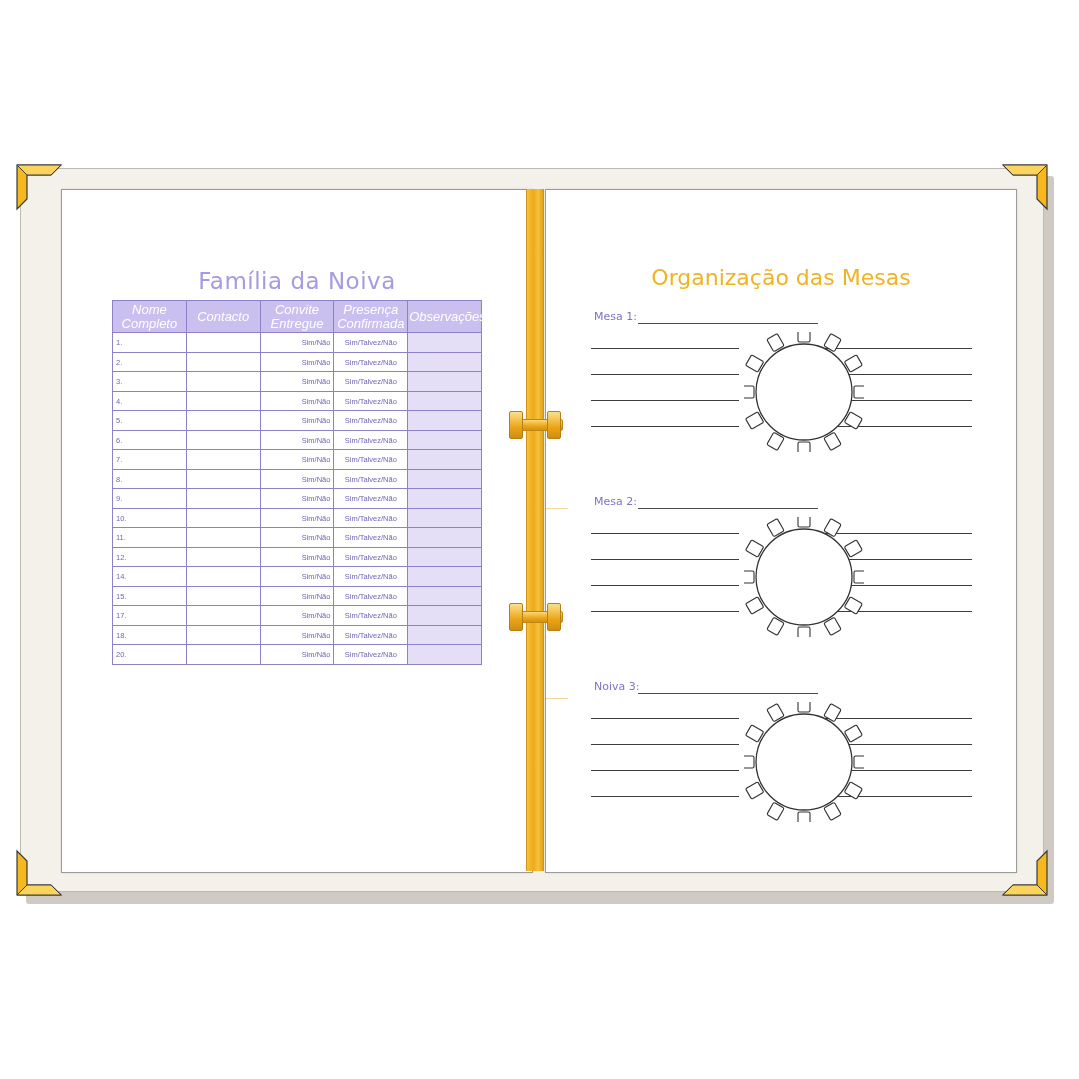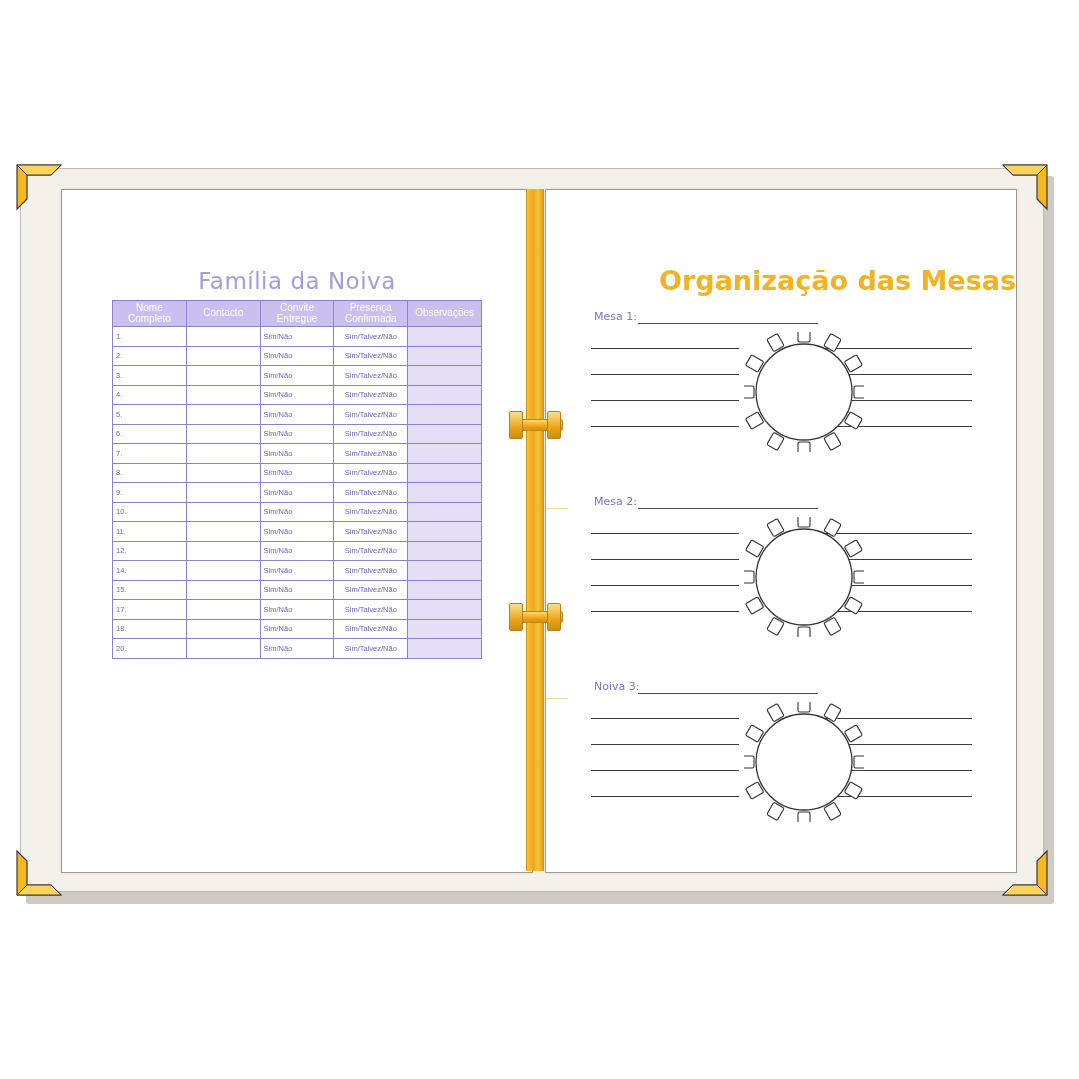--- a/index.html
+++ b/index.html
@@ -111,49 +111,49 @@
     left: 50px;
     top: 110px;
     width: 370px;
     border-collapse: collapse;
     table-layout: fixed;
   }
   table.guest th {
     background: #c9c0ef;
     color: #ffffff;
     font-weight: normal;
-    font-size: 10px;
+    font-size: 13px;
     border: 1px solid #8d82c7;
     padding: 2px 1px;
     line-height: 1.05;
     height: 17px;
+    font-style: italic;
   }
   table.guest td {
     border: 1px solid #8d82c7;
     height: 18.5px;
     font-size: 7.5px;
     color: #6f66b8;
     padding: 0 3px;
     vertical-align: middle;
   }
   td.c-num  { width: 128px; text-align: left; color: #8177cd; }
   td.c-con  { width: 52px; }
-  td.c-sn   { width: 46px; text-align: left; color: #3e3a38; font-size: 7px; }
+  td.c-sn   { width: 46px; text-align: right; color: #3e3a38; font-size: 7px; }
   td.c-pc   { width: 60px; text-align: center; color: #3e3a38; font-size: 7px; }
   td.c-obs  { background: #e4dff6; }
 
   
   .right-title {
     position: absolute;
     left: 0; right: 0; top: 75px;
-    text-align: right;
+    text-align: center;
     font-family: "DejaVu Sans", sans-serif;
-    font-size: 27px;
+    font-size: 22px;
     color: #f0b323;
-    font-weight: bold;
   }
   .table-block { position: absolute; left: 0; width: 470px; }
   #block-1 { top: 120px; }
   #block-2 { top: 305px; }
   #block-3 { top: 490px; }
 
   .mesa-label {
     position: absolute;
     left: 48px;
     top: 0;

